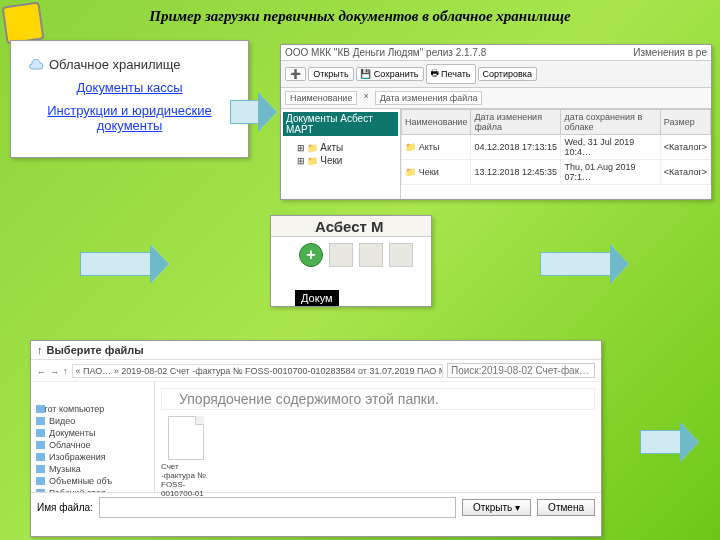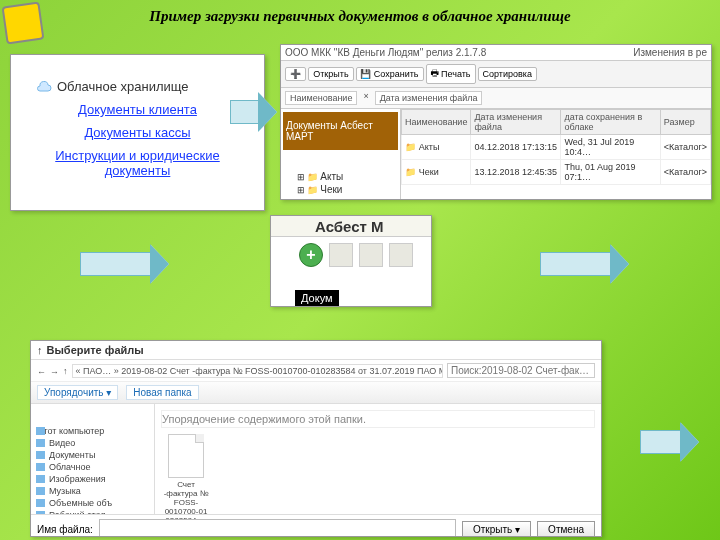--- a/index.html
+++ b/index.html
@@ -1,42 +1,42 @@
 <!DOCTYPE html>
 <html><head>
 <meta charset="utf-8">
 <style>
   html,body{margin:0;padding:0;width:720px;height:540px;font-family:Arial,sans-serif;overflow:hidden}
   body{background:linear-gradient(135deg,#8dd33a 0%,#a8e64c 50%,#6ec718 100%)}
   .title{text-align:center;font-style:italic;font-weight:bold;font-family:"Times New Roman",serif;font-size:15px;padding:8px 0 4px;color:#000}
   .logo{position:absolute;top:4px;left:4px;width:34px;height:34px;background:#ffd700;border:2px solid #888;border-radius:4px;transform:rotate(-8deg)}
   .panel{position:absolute;background:#fff;border:1px solid #999;box-shadow:2px 2px 4px rgba(0,0,0,.2)}
   
-  .p1{top:54px;left:10px;width:205px;padding:24px}
+  .p1{top:40px;left:10px;width:205px;padding:16px}
   .p1 .hdr{display:flex;align-items:center;gap:4px;font-size:13px;color:#333;margin-bottom:6px}
   .p1 .hdr svg{flex:0 0 18px}
   .p1 a{display:block;text-align:center;color:#1a3aff;text-decoration:underline;font-size:13px;margin:8px 0;cursor:pointer}
   
   .arrow{position:absolute}
   .arrow-body{background:#cfeaf1;border:1px solid #6fb9c8;height:22px;position:relative}
   .arrow-head{position:absolute;left:100%;top:-8px;width:0;height:0;border-top:19px solid transparent;border-bottom:19px solid transparent;border-left:18px solid #cfeaf1}
   .arrow-head::before{content:"";position:absolute;left:-19px;top:-20px;width:0;height:0;border-top:20px solid transparent;border-bottom:20px solid transparent;border-left:19px solid #6fb9c8}
   
   .p2{top:44px;left:280px;width:430px;font-size:10px}
   .p2 .titlebar{background:#fff;border-bottom:1px solid #ccc;padding:2px 4px;color:#555;font-size:10px}
   .p2 .wintitle{background:linear-gradient(#fefefe,#e8e8e8);border:1px solid #aaa;border-radius:3px 3px 0 0;padding:2px 6px;display:flex;align-items:center;justify-content:space-between}
   .p2 .wintitle span{font-size:11px;color:#333}
   .winbtn{display:inline-block;width:14px;height:12px;border:1px solid #888;background:#f5f5f5;margin-left:1px;font-size:9px;text-align:center;line-height:11px;cursor:pointer}
   .p2 .toolbar{background:#f4f4f4;border-bottom:1px solid #ccc;padding:3px 4px;display:flex;gap:2px;align-items:center;font-size:9px}
   .tbtn{border:1px solid #bbb;background:#fff;padding:1px 4px;border-radius:2px;display:inline-flex;align-items:center;gap:2px;cursor:pointer}
   .p2 .filterbar{background:#f9f9f9;border-bottom:1px solid #ccc;padding:3px 4px;display:flex;gap:6px;font-size:9px;color:#555}
   .fchip{border:1px solid #ccc;padding:1px 4px;background:#fff}
   .p2 .body{display:flex;height:90px}
   .tree{width:115px;border-right:1px solid #ccc;padding:3px 2px;font-size:10px}
-  .tree .root{background:#a16207;color:#fff;padding:8px 3px;margin-bottom:20px}
+  .tree .root{background:#0f766e;color:#fff;padding:1px 3px;margin-bottom:5px}
   .tree .node{padding:1px 2px 1px 14px;color:#333}
   .tree .node::before{content:"⊞ 📁";font-size:9px;margin-right:2px}
   .grid{flex:1}
   .grid table{width:100%;border-collapse:collapse;font-size:9px}
   .grid th{background:#f0f0f0;border:1px solid #ccc;padding:2px 3px;text-align:left;font-weight:normal;color:#555}
   .grid td{border:1px solid #eee;padding:2px 3px;color:#333}
   .fold{color:#c9a000}
   
   .p3{top:215px;left:270px;width:160px;height:90px;overflow:hidden;filter:blur(.3px)}
   .p3 .tb{background:#f6f6ee;border-bottom:1px solid #ccc;height:20px}
@@ -52,41 +52,40 @@
   .nav{background:#fff;padding:3px 6px;display:flex;align-items:center;gap:4px;border-bottom:1px solid #eee;color:#555;font-size:9px}
   .nav input{flex:0 0 140px;font-size:10px;padding:1px 3px;border:1px solid #ccc}
   .org{background:linear-gradient(#fdfdfd,#eee);padding:3px 6px;border-bottom:1px solid #ddd;display:flex;gap:8px}
   .orgbtn{color:#1a6bb5;border:1px solid #cfe0ef;padding:1px 6px;background:#fff;cursor:pointer}
   .dlgbody{display:flex;height:110px}
   .side{width:115px;border-right:1px solid #ddd;padding:21px 4px;font-size:9px;overflow:hidden}
   .side .it{padding:1px 0 1px 14px;white-space:nowrap;color:#444;position:relative}
   .side .it::before{content:"";position:absolute;left:1px;top:2px;width:9px;height:8px;background:#79b8e8}
   .side .drv::before{background:#bbb}
   .files{flex:1;padding:6px}
-  .fileico{width:50px;text-align:center;font-size:8px;color:#444}
+  .fileico{width:50px;text-align:left;font-size:8px;color:#444}
   .fileico .ic{width:34px;height:42px;margin:0 auto 2px;background:#fff;border:1px solid #ccc;position:relative}
   .fileico .ic::after{content:"";position:absolute;right:-1px;top:-1px;width:8px;height:8px;background:#f0f0f0;border-left:1px solid #ccc;border-bottom:1px solid #ccc}
   .dlgfoot{border-top:1px solid #ddd;padding:4px 6px;display:flex;align-items:center;gap:6px;font-size:10px}
   .dlgfoot input{flex:1;border:1px solid #bbb;padding:2px}
   .btn{border:1px solid #999;background:linear-gradient(#fff,#e8e8e8);padding:2px 10px;cursor:pointer}
 </style>
 </head>
 <body>
 
 <div class="logo"></div>
 <div class="title">Пример загрузки первичных документов в облачное хранилище</div>
 
 <div class="panel p1">
   <div class="hdr">
     <svg width="18" height="14" viewBox="0 0 18 14">
         <path d="M5 11h8a3 3 0 0 0 0-6 4 4 0 0 0-8 1 2.5 2.5 0 0 0 0 5z" fill="#cfe8ff" stroke="#79b8e8"></path>
       </svg>
     <span>Облачное хранилище</span>
   </div>
-  <a>Документы клиента</a>
   <a>Документы кассы</a>
   <a>Инструкции и юридические документы</a>
 </div>
 
 <div class="arrow" style="top:100px;left:230px">
     <div class="arrow-body" style="width:28px">
       <div class="arrow-head"></div>
     </div>
   </div>
 <div class="arrow" style="top:252px;left:80px">
@@ -176,39 +175,35 @@
     <span>↑</span>
     <b>Выберите файлы</b>
   </div>
   <div class="nav">
     <span>←</span>
     <span>→</span>
     <span>↑</span>
     <span style="flex:1;border:1px solid #ddd;padding:1px 3px;overflow:hidden;white-space:nowrap">« ПАО… » 2019-08-02 Счет -фактура № FOSS-0010700-010283584 от 31.07.2019 ПАО МТС - связь</span>
     <input placeholder="Поиск:2019-08-02 Счет-фак…" style="">
   </div>
-  <div class="org">
-    <span class="orgbtn"><span>Упорядочить</span> ▾</span>
-    <span class="orgbtn">Новая папка</span>
-  </div>
   <div class="dlgbody">
     <div class="side">
       <div class="it" style="padding-left:2px">Этот компьютер</div>
       <div class="it">Видео</div>
       <div class="it">Документы</div>
       <div class="it">Облачное</div>
       <div class="it">Изображения</div>
       <div class="it">Музыка</div>
       <div class="it">Объемные объ</div>
       <div class="it">Рабочий стол</div>
       <div class="it drv">Локальный ди</div>
 
     </div>
     <div class="files">
-      <div style="color:#888;font-size:11px;border:1px solid #eee;padding:2px 0;margin-bottom:6px">Упорядочение содержимого этой папки.</div>
+      <div style="color:#888;font-size:14px;border:1px solid #eee;padding:2px 17px;margin-bottom:6px">Упорядочение содержимого этой папки.</div>
       <div class="fileico">
         <div class="ic"></div>
         <div>Счет -фактура №</div>
         <div>FOSS-0010700-01</div>
         <div>0283584 от 31.0…</div>
       </div>
     </div>
   </div>
   <div class="dlgfoot">
     <span>Имя файла:</span>

